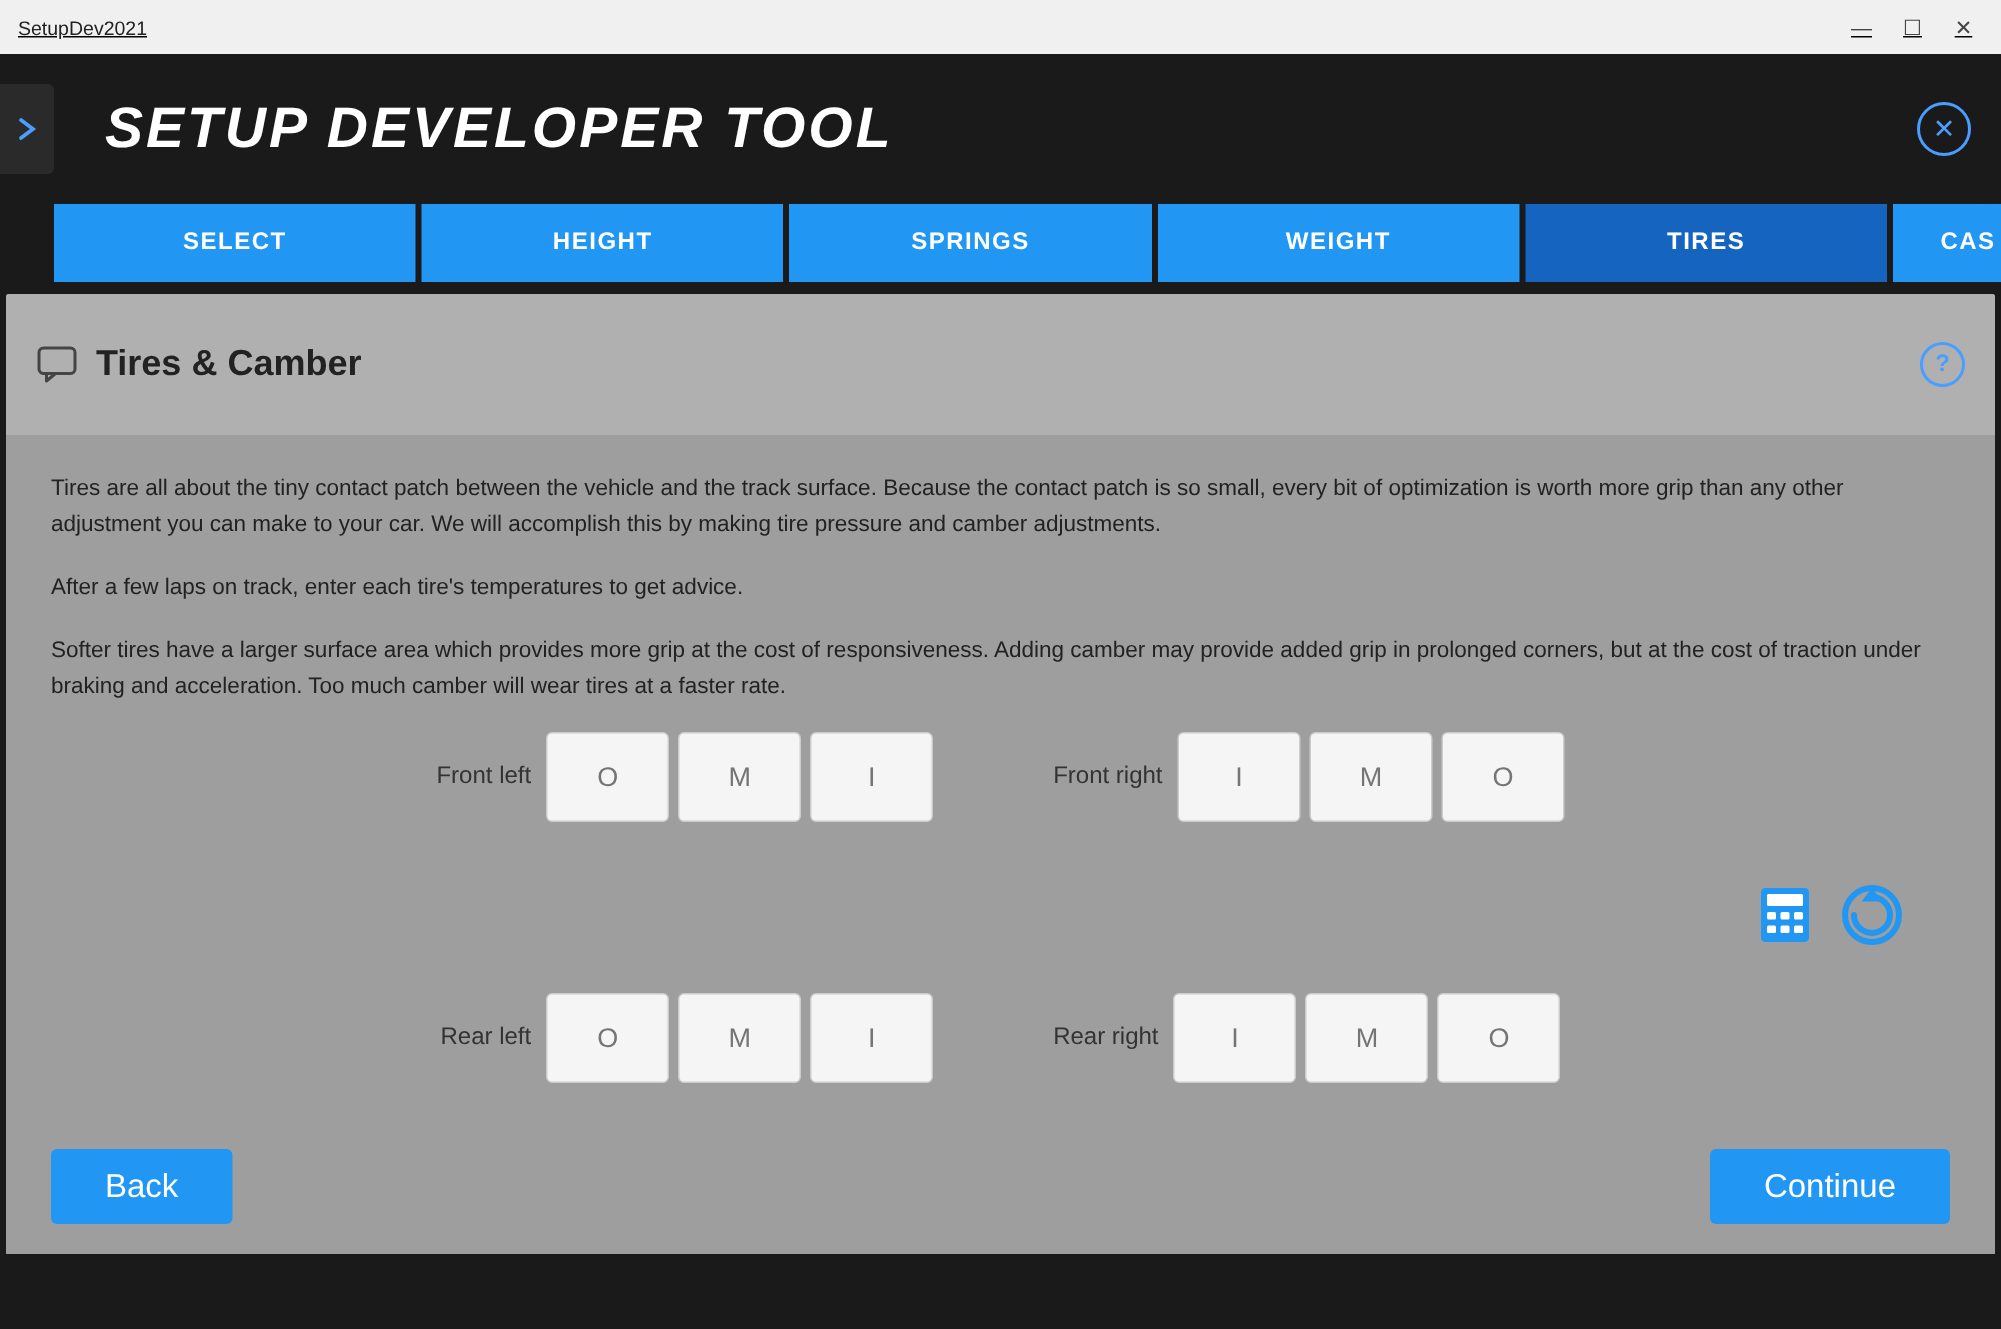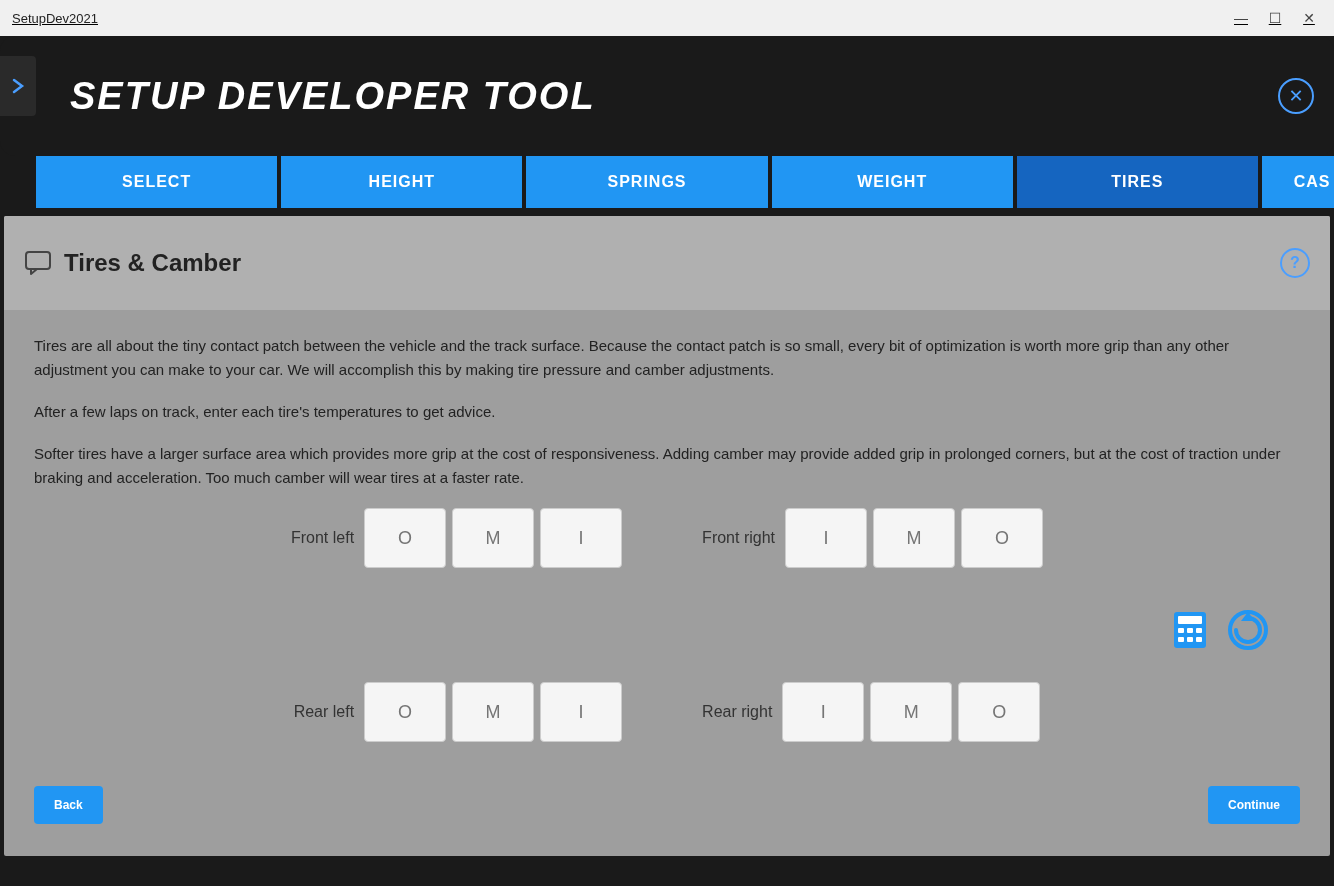--- a/index.html
+++ b/index.html
@@ -41,21 +41,21 @@
       display: flex;
       align-items: center;
       justify-content: center;
       font-size: 14px;
       color: #444;
     }
 
     
     .app-header {
       width: 100%;
-      height: 120px;
+      height: 100px;
       background: #1a1a1a;
       display: flex;
       align-items: center;
       padding: 0 20px;
       position: relative;
       border-radius: 15px;
     }
     .sidebar-toggle {
       width: 36px;
       height: 60px;
@@ -252,23 +252,23 @@
     }
 
     
     .bottom-bar {
       display: flex;
       justify-content: space-between;
       padding: 20px 30px;
       background: #9e9e9e;
     }
     .btn-back, .btn-continue {
-      padding: 12px 20px;
-      font-size: 12px;
-      font-weight: 700;
+      padding: 12px 36px;
+      font-size: 22px;
+      font-weight: 400;
       border: none;
       border-radius: 4px;
       cursor: pointer;
       color: #fff;
       background: #2196f3;
     }
 
     
     .tire-rows {
       display: flex;

